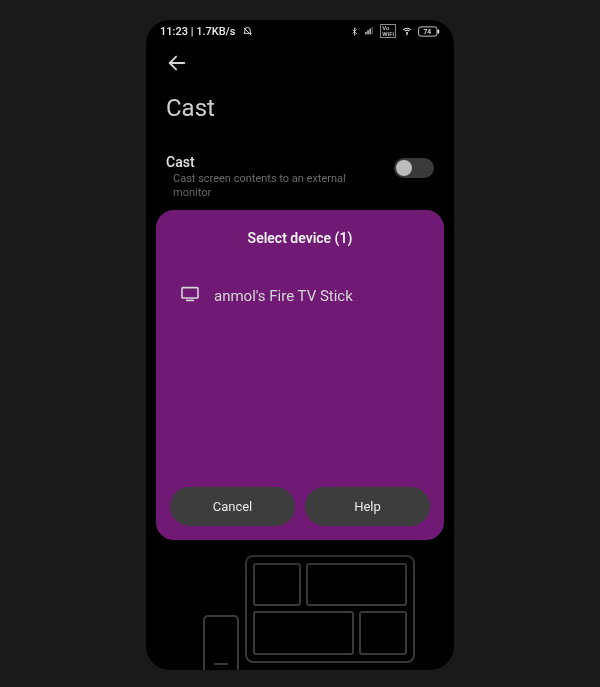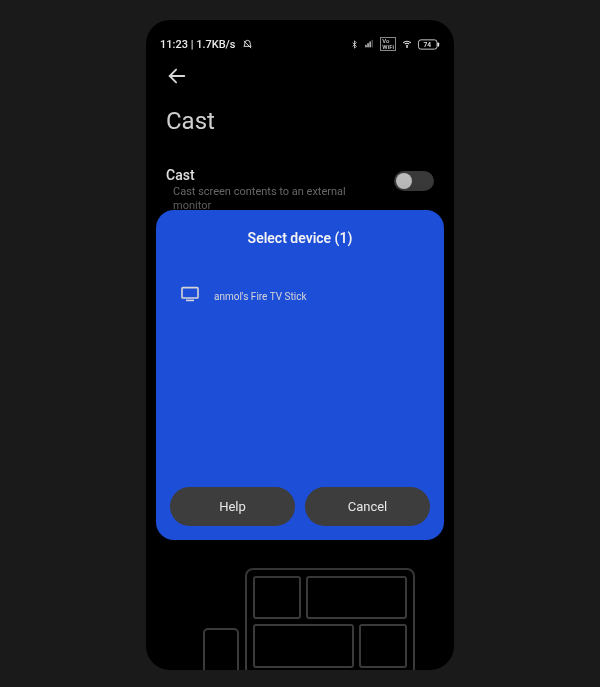--- a/index.html
+++ b/index.html
@@ -20,21 +20,21 @@
     background: #000;
     border-radius: 24px;
     overflow: hidden;
     position: relative;
     color: #fff;
   }
   .statusbar {
     display: flex;
     justify-content: space-between;
     align-items: center;
-    padding: 17px 14px 4px 14px;
+    padding: 4px 14px 4px 14px;
     font-size: 11px;
     font-weight: 500;
     color: #eaeaea;
   }
   .statusbar .right { display: flex; align-items: center; gap: 5px; }
   .statusbar svg { display: block; }
   .content {
     padding: 6px 20px 0 20px;
   }
   .back-row { padding: 4px 0 2px 0; }
@@ -119,21 +119,21 @@
   }
   .section {
     padding-top: 30px;
   }
   
   .modal {
     position: absolute;
     left: 10px; right: 10px;
     top: 190px;
     height: 330px;
-    background: #1d4ed8;
+    background: #701a75;
     border-radius: 18px;
     display: flex;
     flex-direction: column;
     padding: 20px 14px 14px 14px;
     box-shadow: 0 8px 40px rgba(0,0,0,0.6);
   }
   .modal-title {
     text-align: center;
     font-size: 14px;
     font-weight: 600;
@@ -143,21 +143,21 @@
     margin-top: 34px;
     flex: 1;
   }
   .device-item {
     display: flex;
     align-items: center;
     gap: 14px;
     padding: 6px 10px;
   }
   .device-item .label {
-    font-size: 10px;
+    font-size: 15px;
     color: #d6d6d6;
   }
   .modal-buttons {
     display: flex;
     gap: 10px;
   }
   .modal-buttons .btn {
     flex: 1;
     background: #3d3d3d;
     border: none;
@@ -268,18 +268,18 @@
         <span>
           <svg width="20" height="16" viewBox="0 0 24 20" fill="none" stroke="#d6d6d6" stroke-width="2">
             <rect x="2" y="2" width="20" height="13" rx="1"></rect>
             <line x1="7" y1="18" x2="17" y2="18"></line>
           </svg>
         </span>
         <span class="label">anmol's Fire TV Stick</span>
       </div>
     </div>
     <div class="modal-buttons">
+      <div class="btn">Cancel</div>
       <div class="btn">Help</div>
-      <div class="btn">Cancel</div>
     </div>
   </div>
 
 </div>
 
 </body></html>

